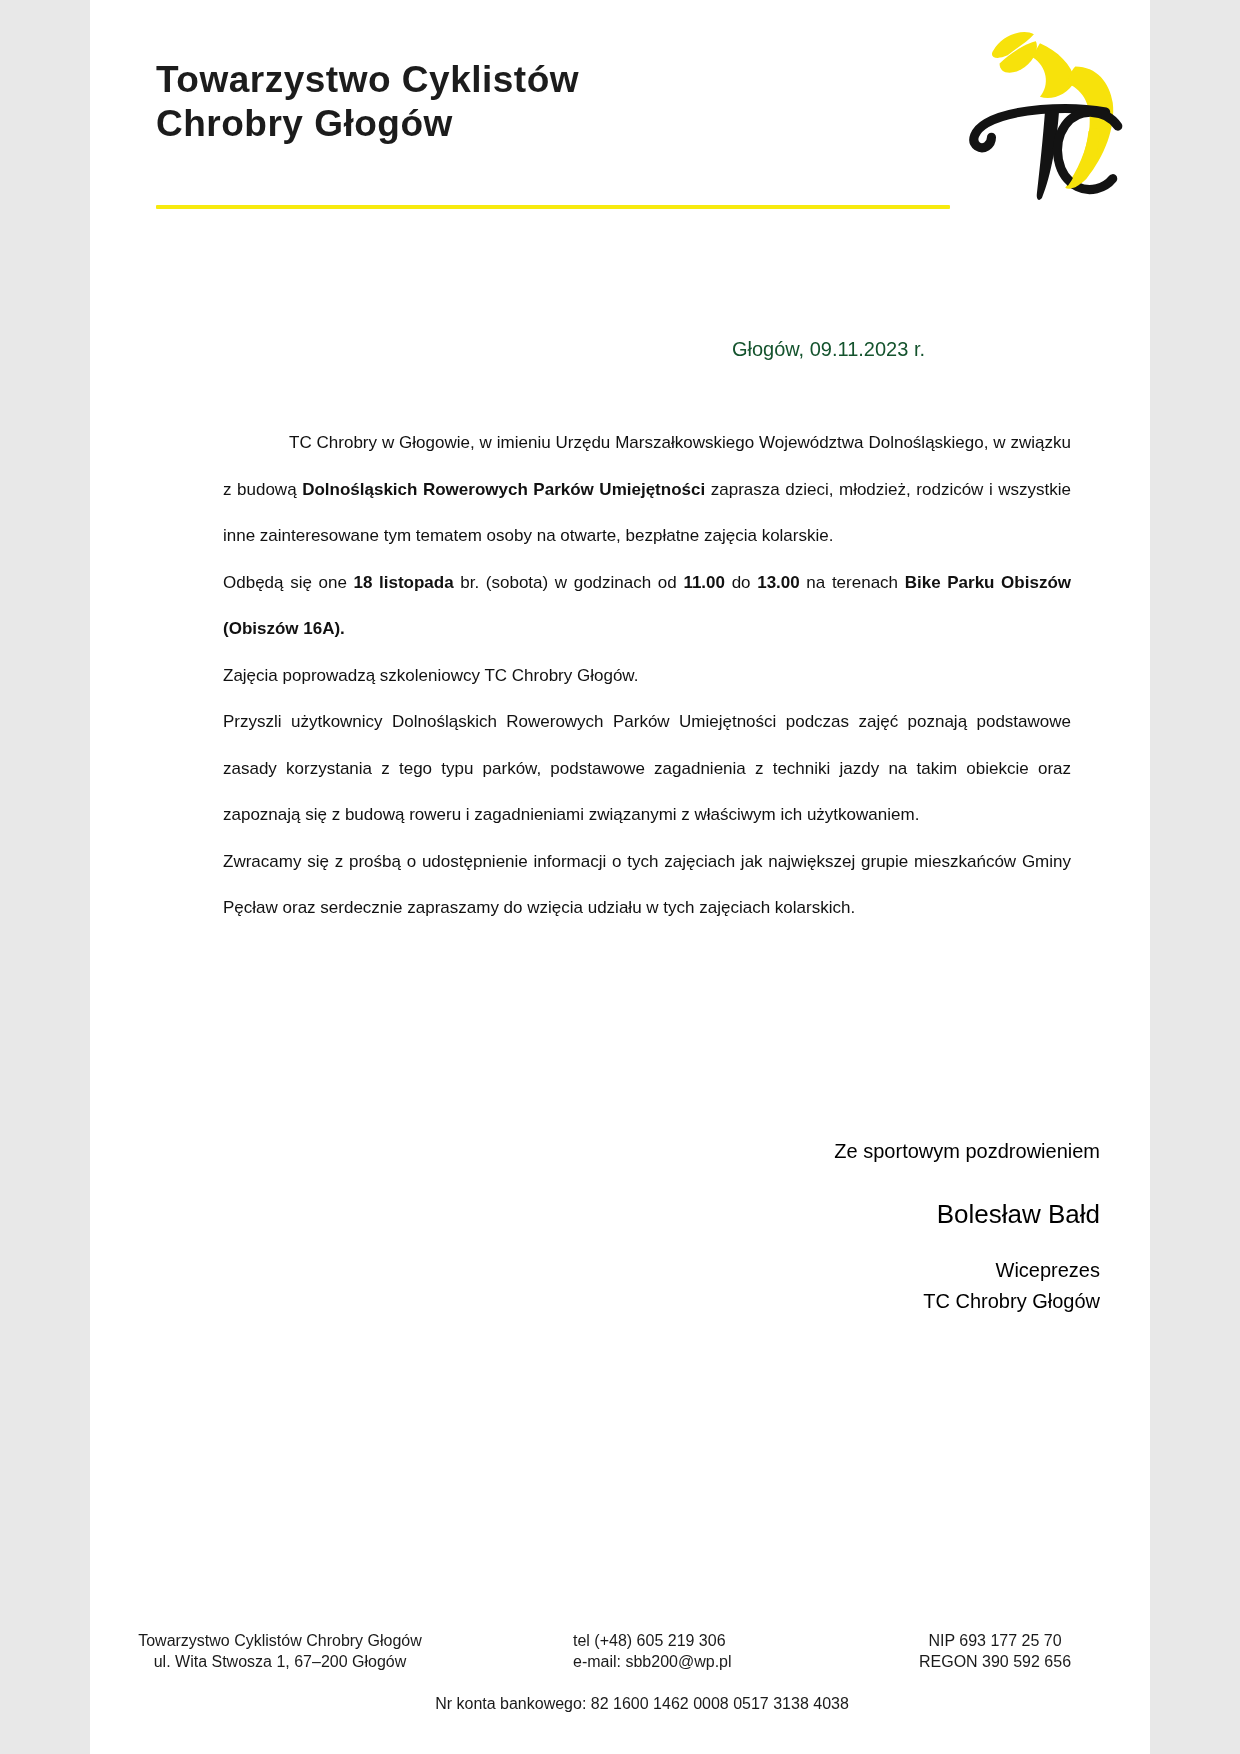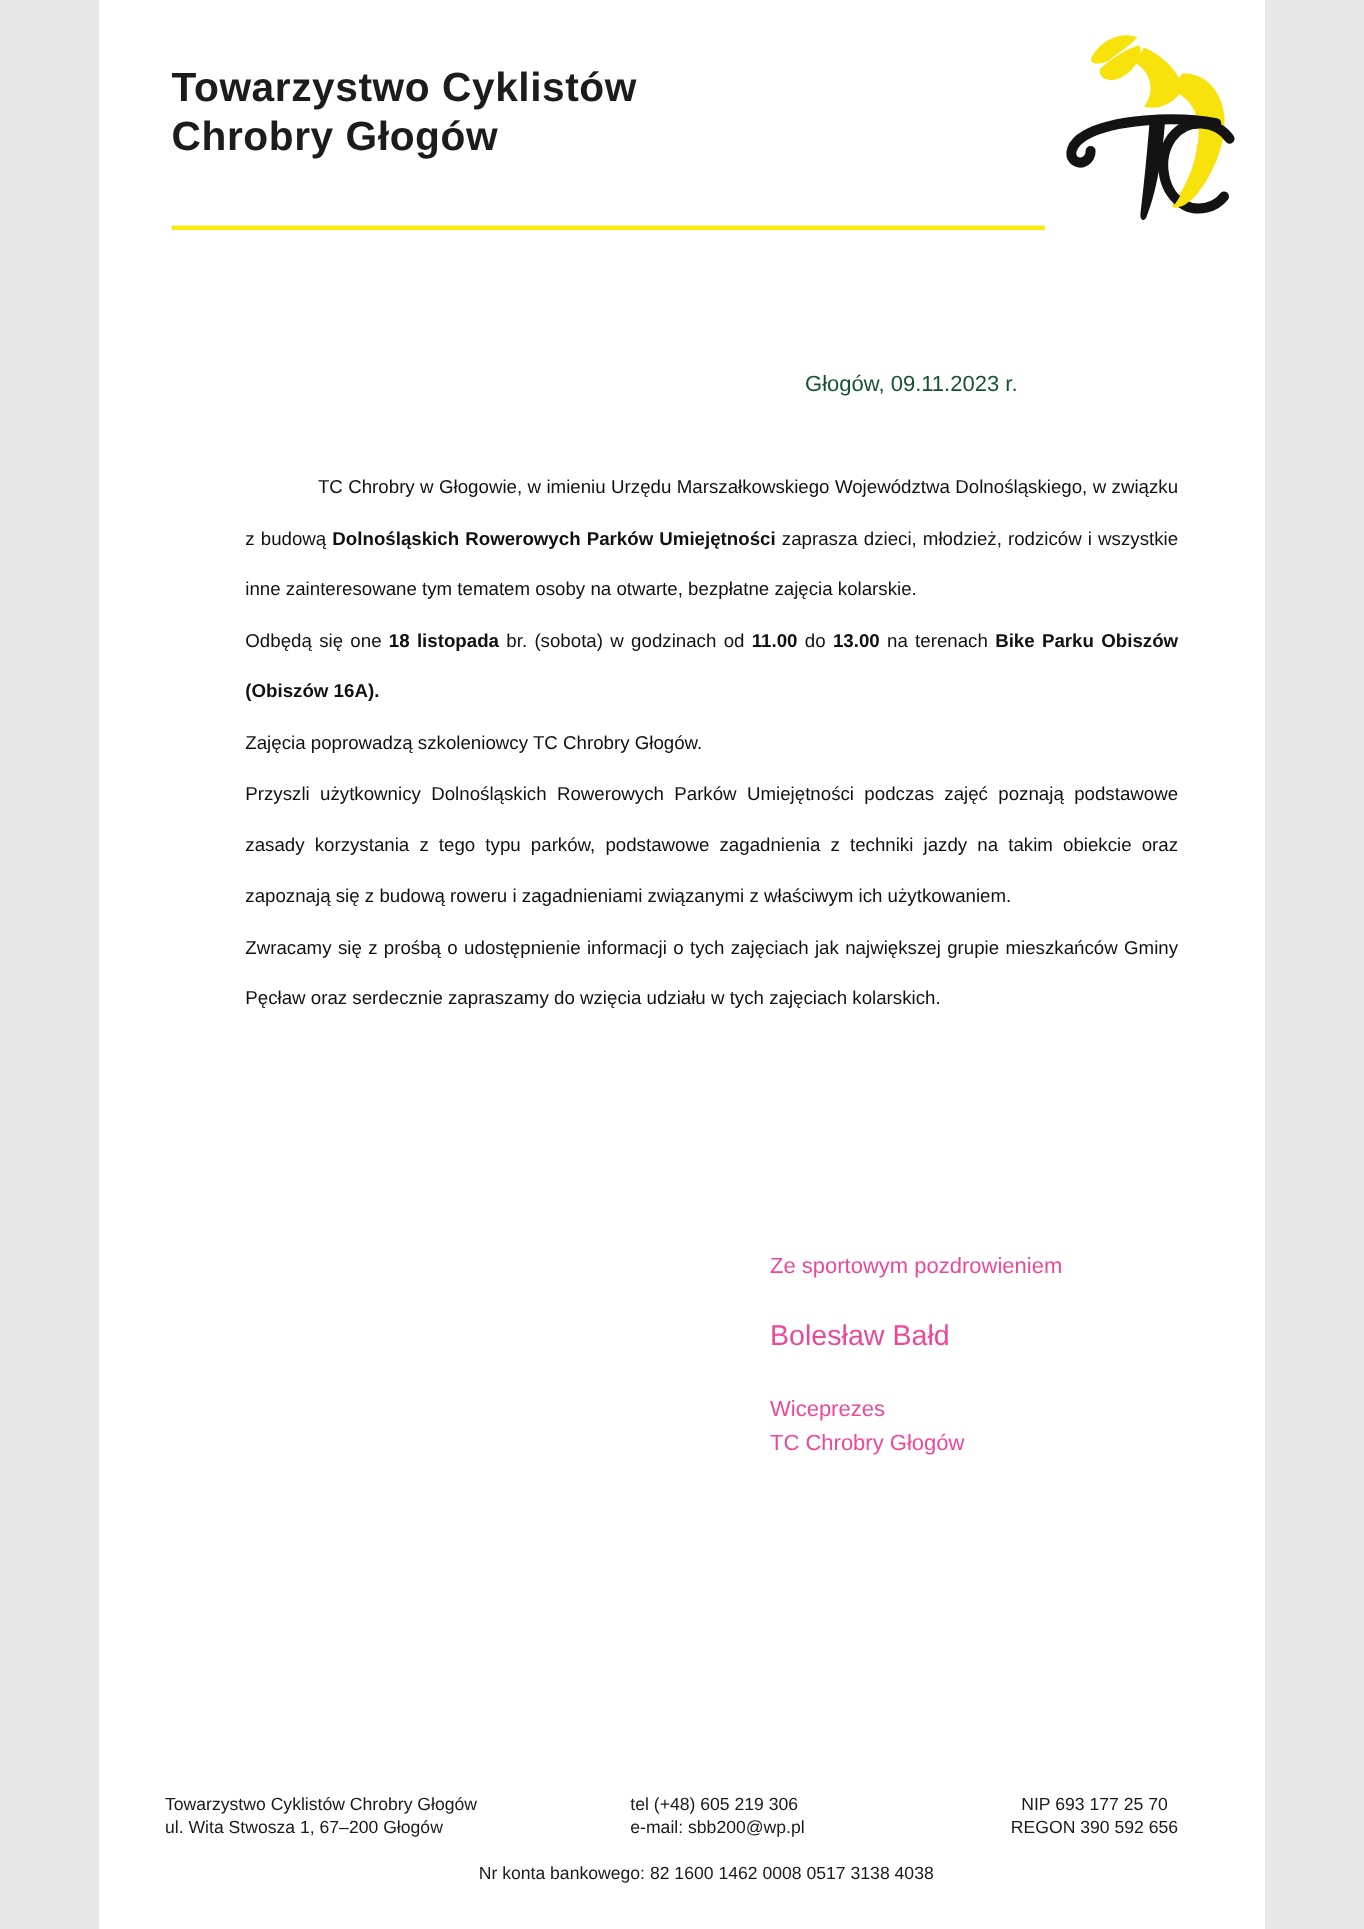--- a/index.html
+++ b/index.html
@@ -29,27 +29,27 @@
   .body-text{
     position:absolute;left:133px;top:420px;width:848px;
     font-size:17px;line-height:46.5px;
     text-align:justify;color:#111;
   }
   .body-text p{margin:0;padding:0;}
   .body-text p.indent{text-indent:66px;}
   .body-text b{font-weight:700;}
   .closing{
     position:absolute;left:610px;top:1140px;width:400px;
-    text-align:left;color:#ec4899;
+    text-align:right;color:#000000;
   }
   .salutation{font-size:20px;}
   .signer{margin-top:36px;font-size:26px;}
-  .role-block{margin-top:36px;font-size:20px;line-height:31px;}
+  .role-block{margin-top:25px;font-size:20px;line-height:31px;}
   .footer{position:absolute;left:0;top:1625px;width:1240px;font-size:16px;color:#1a1a1a;}
-  .footer-left{position:absolute;left:60px;top:5px;width:300px;line-height:21px;}
+  .footer-left{position:absolute;left:40px;top:5px;width:300px;text-align:center;line-height:21px;}
   .footer-mid{position:absolute;left:483px;top:5px;width:260px;text-align:left;line-height:21px;}
   .footer-right{position:absolute;left:810px;top:5px;width:190px;text-align:center;line-height:21px;}
   .footer-bank{position:absolute;left:66px;top:70px;width:972px;text-align:center;}
 </style>
 </head>
 <body>
 
 <div class="page">
 
   <div class="org-title">

